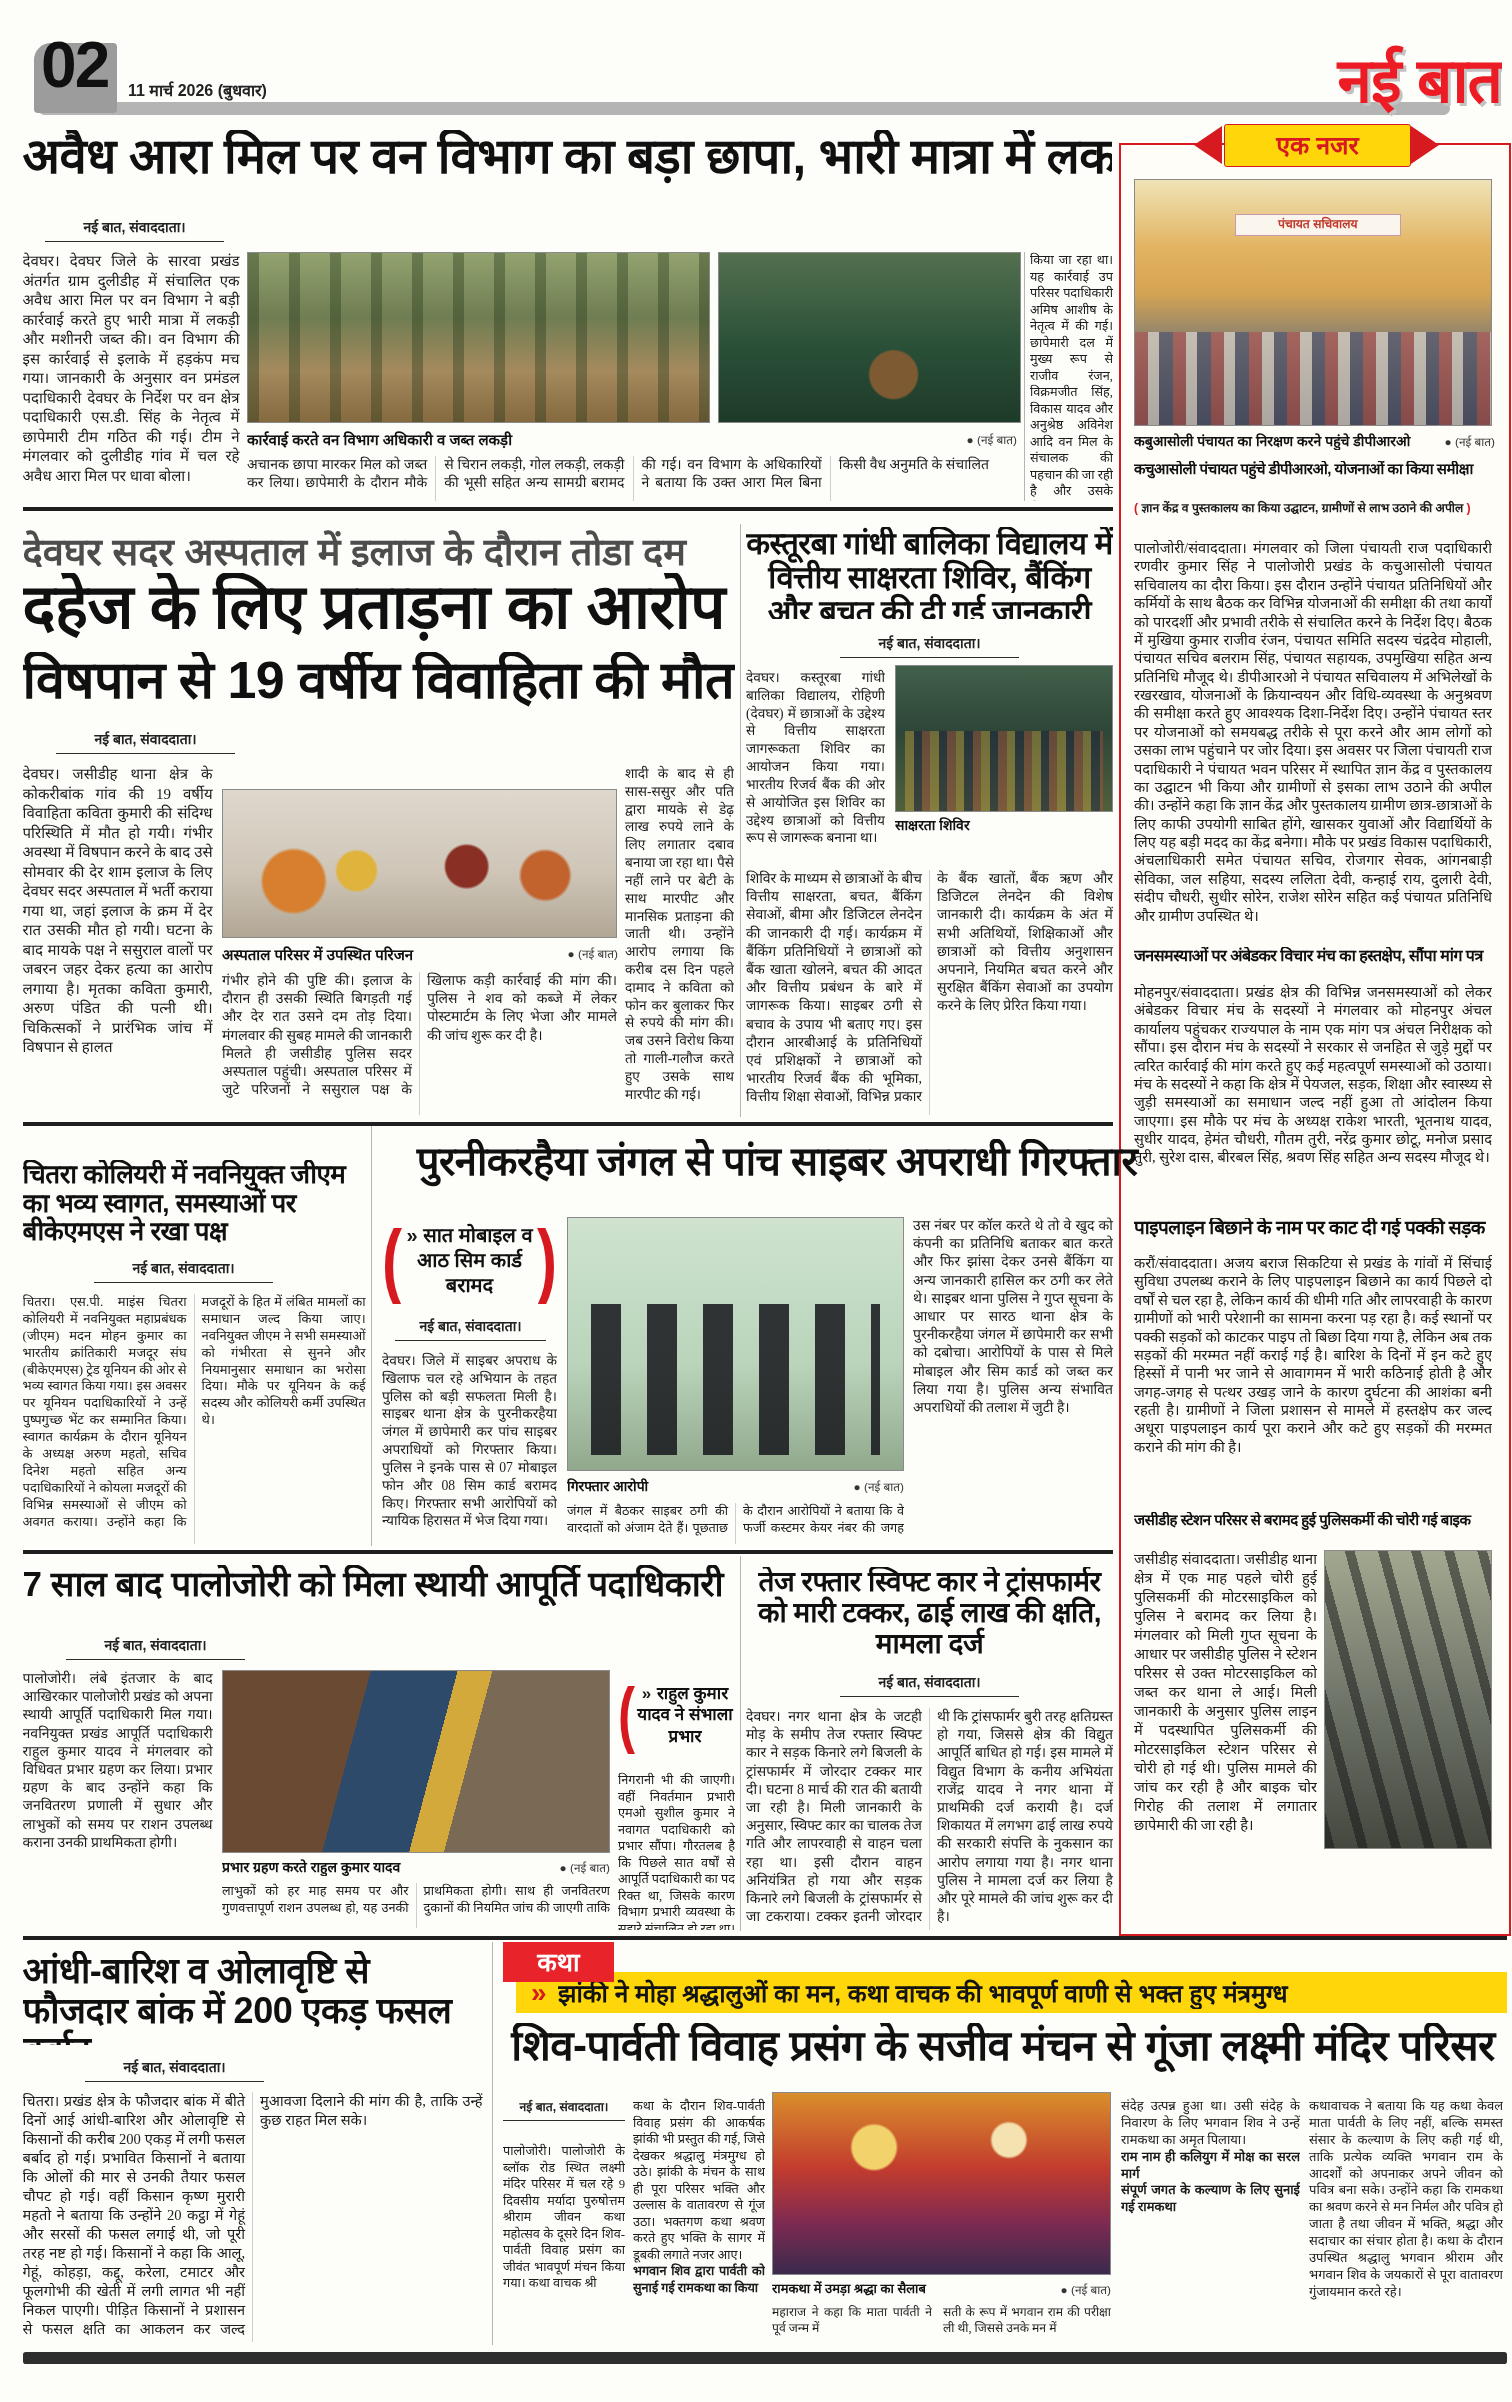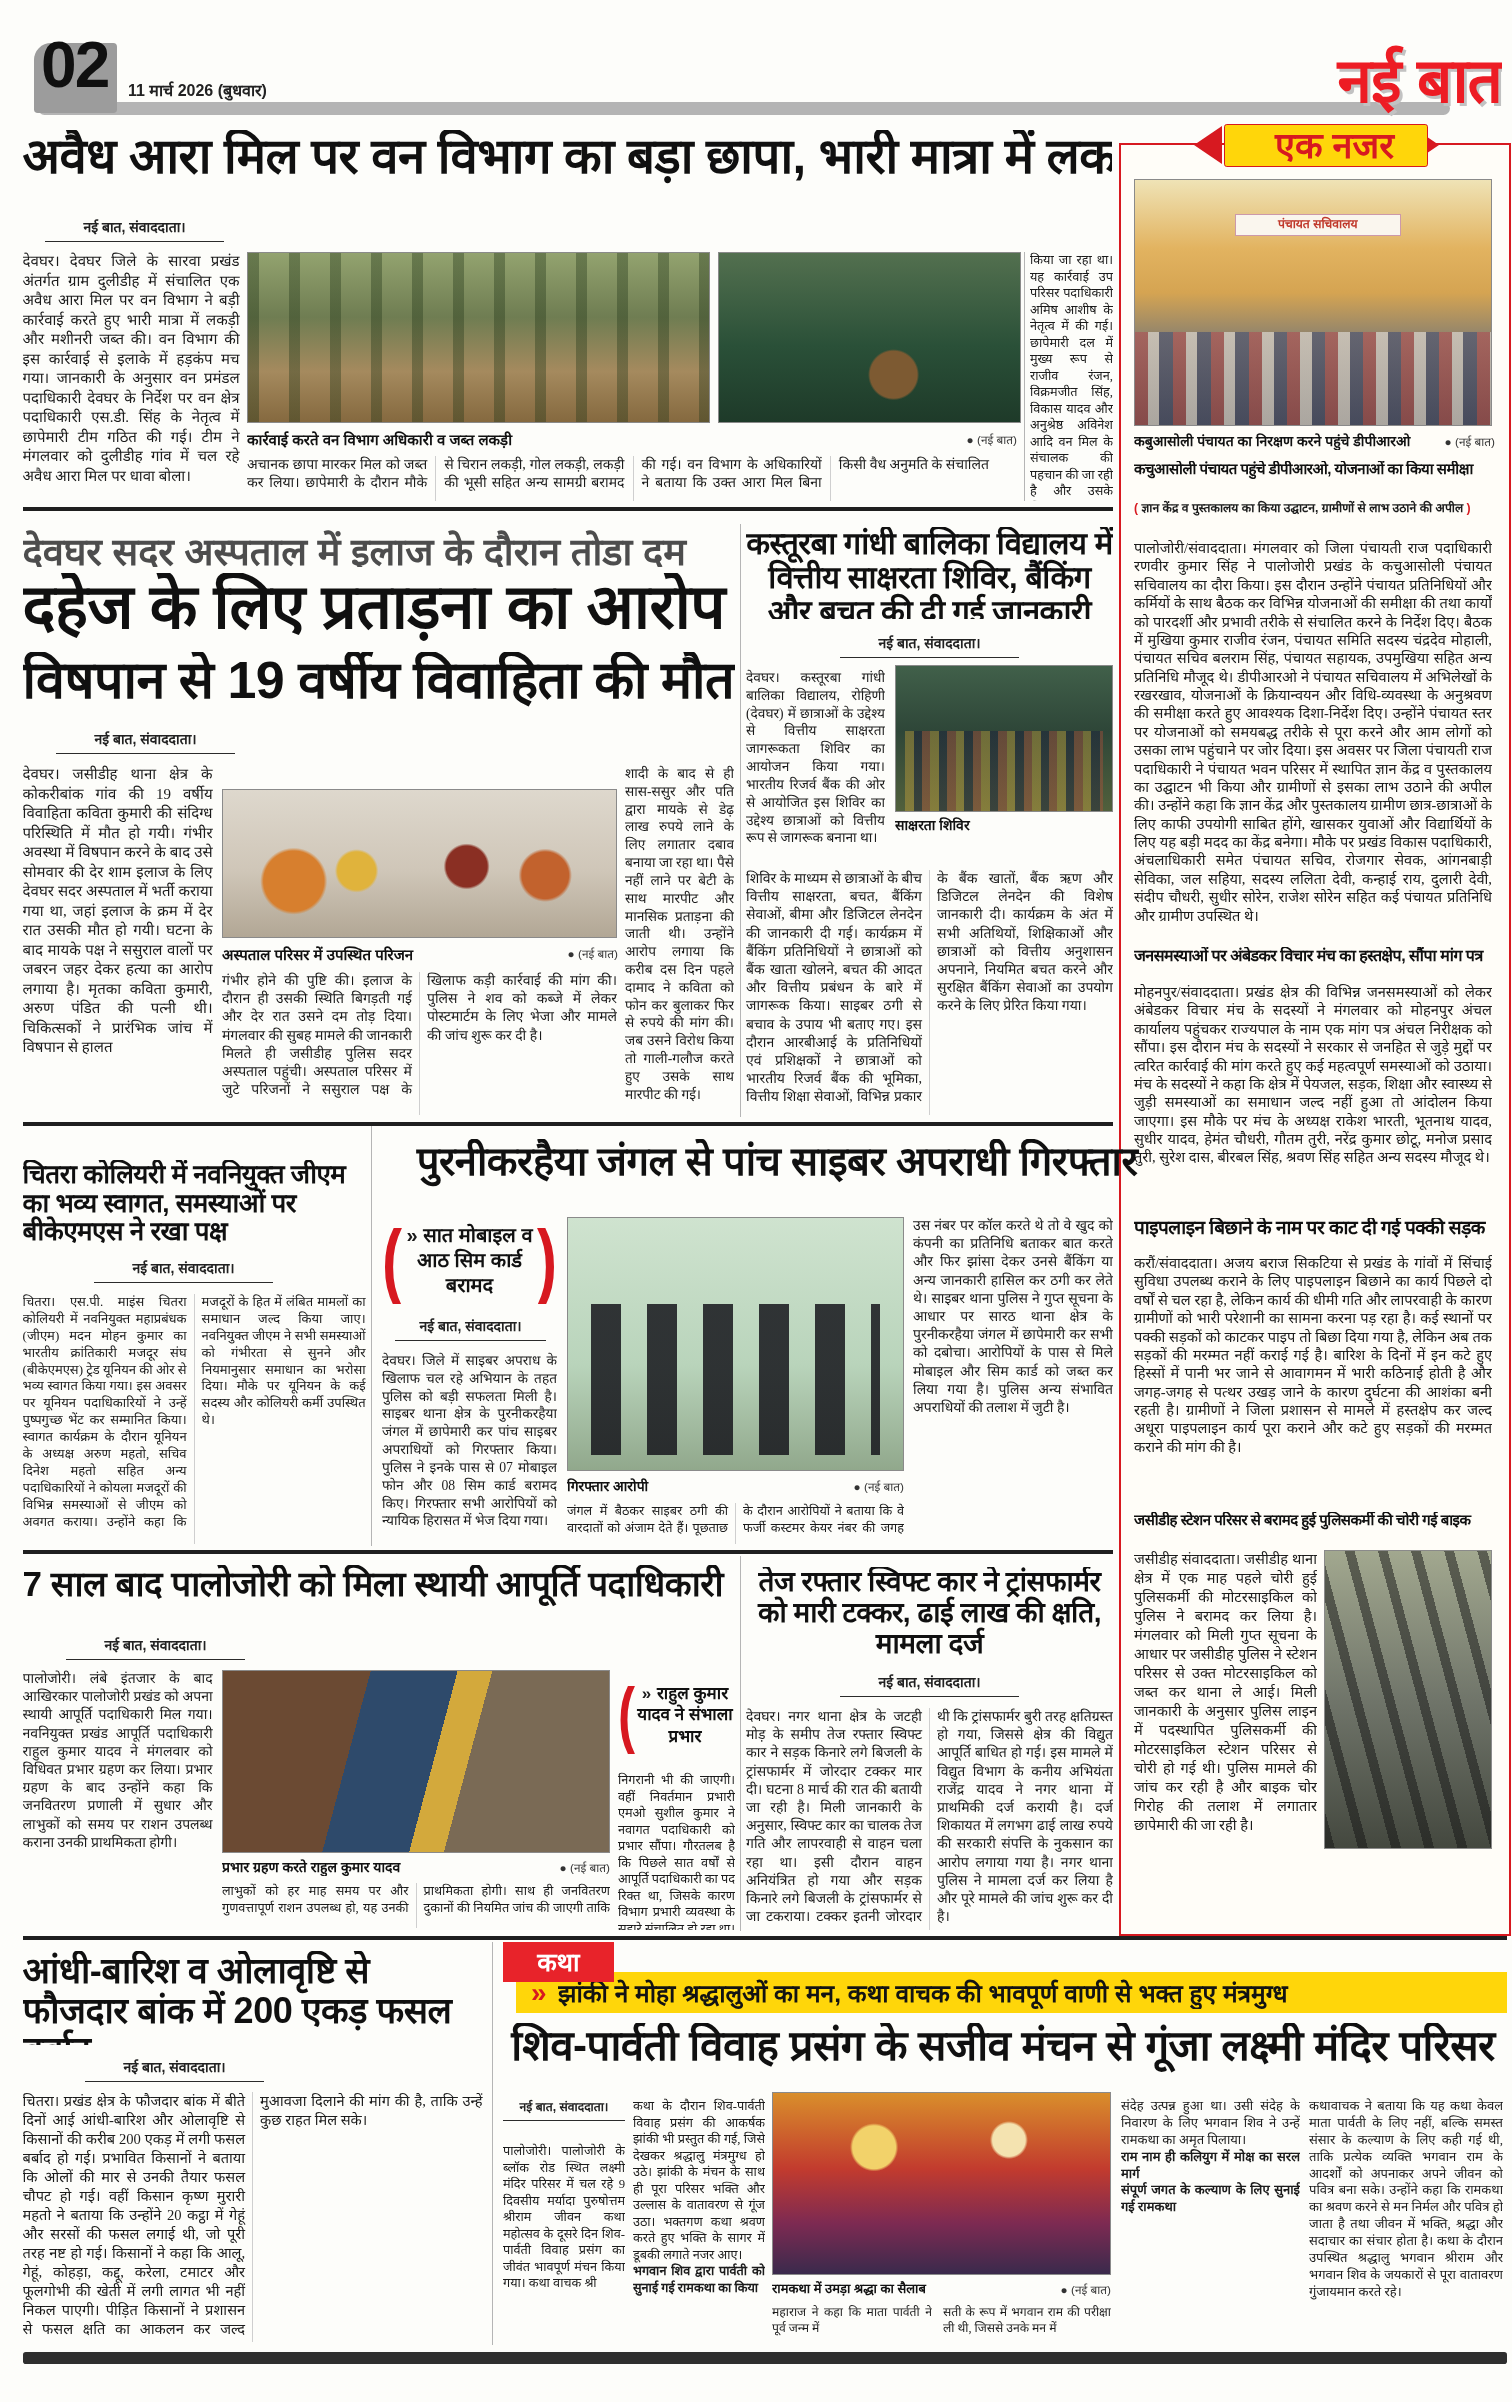--- a/index.html
+++ b/index.html
@@ -108,21 +108,21 @@
     <div class="caption abs" style="left:895px;top:815px;width:218px;font-size:14px;">साक्षरता शिविर</div>
     <div class="body-text cols-2 abs" style="left:746px;top:870px;width:367px;height:245px;font-size:14px;">शिविर के माध्यम से छात्राओं के बीच वित्तीय साक्षरता, बचत, बैंकिंग सेवाओं, बीमा और डिजिटल लेनदेन की जानकारी दी गई। कार्यक्रम में बैंकिंग प्रतिनिधियों ने छात्राओं को बैंक खाता खोलने, बचत की आदत और वित्तीय प्रबंधन के बारे में जागरूक किया। साइबर ठगी से बचाव के उपाय भी बताए गए। इस दौरान आरबीआई के प्रतिनिधियों एवं प्रशिक्षकों ने छात्राओं को भारतीय रिजर्व बैंक की भूमिका, वित्तीय शिक्षा सेवाओं, विभिन्न प्रकार के बैंक खातों, बैंक ऋण और डिजिटल लेनदेन की विशेष जानकारी दी। कार्यक्रम के अंत में सभी अतिथियों, शिक्षिकाओं और छात्राओं को वित्तीय अनुशासन अपनाने, नियमित बचत करने और सुरक्षित बैंकिंग सेवाओं का उपयोग करने के लिए प्रेरित किया गया।</div>
   </section>
 
   <div class="hdiv" style="left:22.6px;top:1122px;width:1090px;"></div>
 
   <aside>
     <div class="eknazar-box" style="left:1119px;top:143px;width:388px;height:1789px;"></div>
     <div class="arrow-l" style="left:1194px;top:126px;"></div>
     <div class="arrow-r" style="left:1411px;top:126px;"></div>
-    <div class="eknazar-tag fitline" style="left:1224px;top:124px;width:185px;height:41px;font-size:36px;line-height:41px;padding-left:17px;">एक नजर</div>
+    <div class="eknazar-tag fitline" style="left:1224px;top:124px;width:185px;height:41px;font-size:25px;line-height:41px;">एक नजर</div>
 
     <section>
       <div class="photo ph-panchayat" style="left:1134px;top:179px;width:358px;height:247px;">
         <div class="sign" style="left:28%;top:14%;width:44%;">पंचायत सचिवालय</div>
       </div>
       <div class="caption abs" style="left:1134px;top:431px;width:282px;font-size:14px;">कबुआसोली पंचायत का निरक्षण करने पहुंचे डीपीआरओ</div>
       <div class="credit abs" style="left:1420px;top:433px;width:75px;">● (नई बात)</div>
       <div class="headline fitline abs" style="left: 1134px; top: 461px; width: 358px; height: 34px; font-size: 15px;">कचुआसोली पंचायत पहुंचे डीपीआरओ, योजनाओं का किया समीक्षा</div>
       <div class="abs fitline" style="left: 1134px; top: 499px; width: 358px; height: 32px; font-size: 12.2px; font-weight: bold;"><span class="rbrack">(&nbsp;</span><span>ज्ञान केंद्र व पुस्तकालय का किया उद्घाटन, ग्रामीणों से लाभ उठाने की अपील</span><span class="rbrack">&nbsp;)</span></div>
       <div class="body-text abs" style="left:1134px;top:539px;width:358px;height:403px;font-size:14.6px;line-height:1.26;">पालोजोरी/संवाददाता। मंगलवार को जिला पंचायती राज पदाधिकारी रणवीर कुमार सिंह ने पालोजोरी प्रखंड के कचुआसोली पंचायत सचिवालय का दौरा किया। इस दौरान उन्होंने पंचायत प्रतिनिधियों और कर्मियों के साथ बैठक कर विभिन्न योजनाओं की समीक्षा की तथा कार्यों को पारदर्शी और प्रभावी तरीके से संचालित करने के निर्देश दिए। बैठक में मुखिया कुमार राजीव रंजन, पंचायत समिति सदस्य चंद्रदेव मोहाली, पंचायत सचिव बलराम सिंह, पंचायत सहायक, उपमुखिया सहित अन्य प्रतिनिधि मौजूद थे। डीपीआरओ ने पंचायत सचिवालय में अभिलेखों के रखरखाव, योजनाओं के क्रियान्वयन और विधि-व्यवस्था के अनुश्रवण की समीक्षा करते हुए आवश्यक दिशा-निर्देश दिए। उन्होंने पंचायत स्तर पर योजनाओं को समयबद्ध तरीके से पूरा करने और आम लोगों को उसका लाभ पहुंचाने पर जोर दिया। इस अवसर पर जिला पंचायती राज पदाधिकारी ने पंचायत भवन परिसर में स्थापित ज्ञान केंद्र व पुस्तकालय का उद्घाटन भी किया और ग्रामीणों से इसका लाभ उठाने की अपील की। उन्होंने कहा कि ज्ञान केंद्र और पुस्तकालय ग्रामीण छात्र-छात्राओं के लिए काफी उपयोगी साबित होंगे, खासकर युवाओं और विद्यार्थियों के लिए यह बड़ी मदद का केंद्र बनेगा। मौके पर प्रखंड विकास पदाधिकारी, अंचलाधिकारी समेत पंचायत सचिव, रोजगार सेवक, आंगनबाड़ी सेविका, जल सहिया, सदस्य ललिता देवी, कन्हाई राय, दुलारी देवी, संदीप चौधरी, सुधीर सोरेन, राजेश सोरेन सहित कई पंचायत प्रतिनिधि और ग्रामीण उपस्थित थे।</div>

